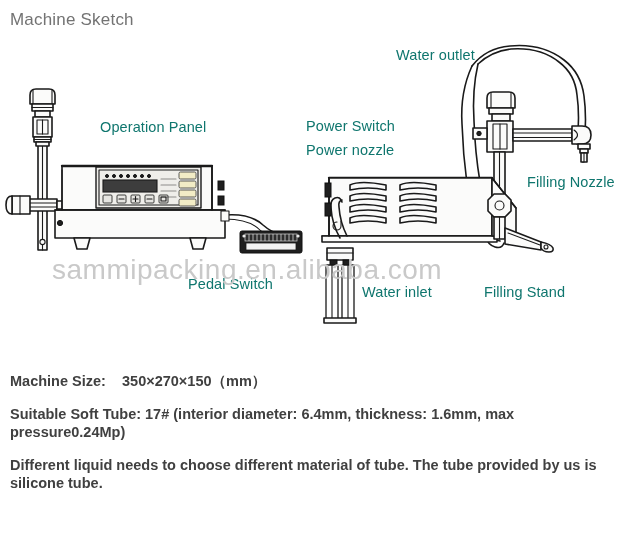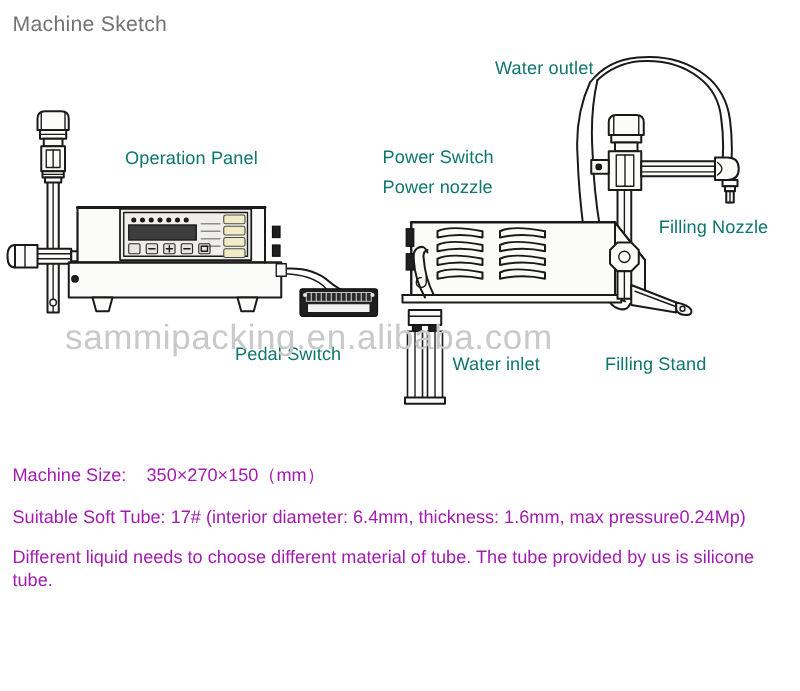--- a/index.html
+++ b/index.html
@@ -56,24 +56,25 @@
     pointer-events: none;
   }
   #specs {
     position: absolute;
     left: 10px;
     top: 372px;
     width: 622px;
   }
   .spec-line {
     font-size: 14.5px;
-    color: #a21caf;
+    color: #404040;
     line-height: 1.28;
     margin-bottom: 14px;
     white-space: pre-wrap;
+    font-weight: bold;
   }
   .spec-line.tight { margin-bottom: 14px; }
   .spec-para { margin-bottom: 0; }
 </style>
 </head>
 <body>
 
 <div id="page">
 
   <div id="page-title">Machine Sketch</div>

